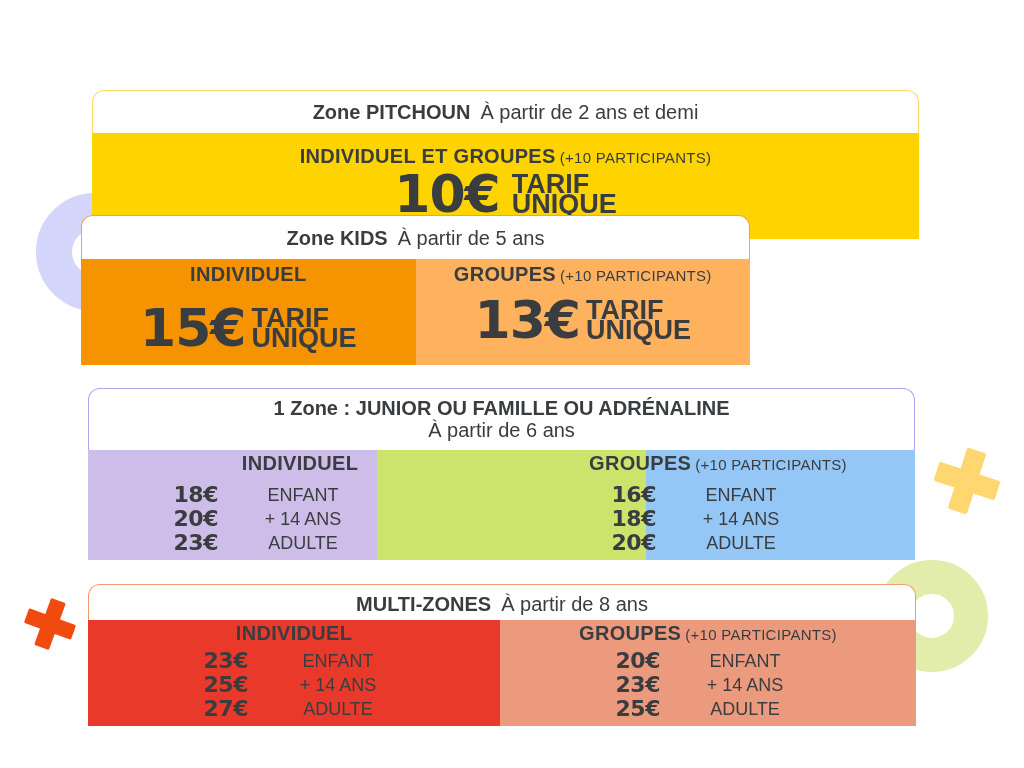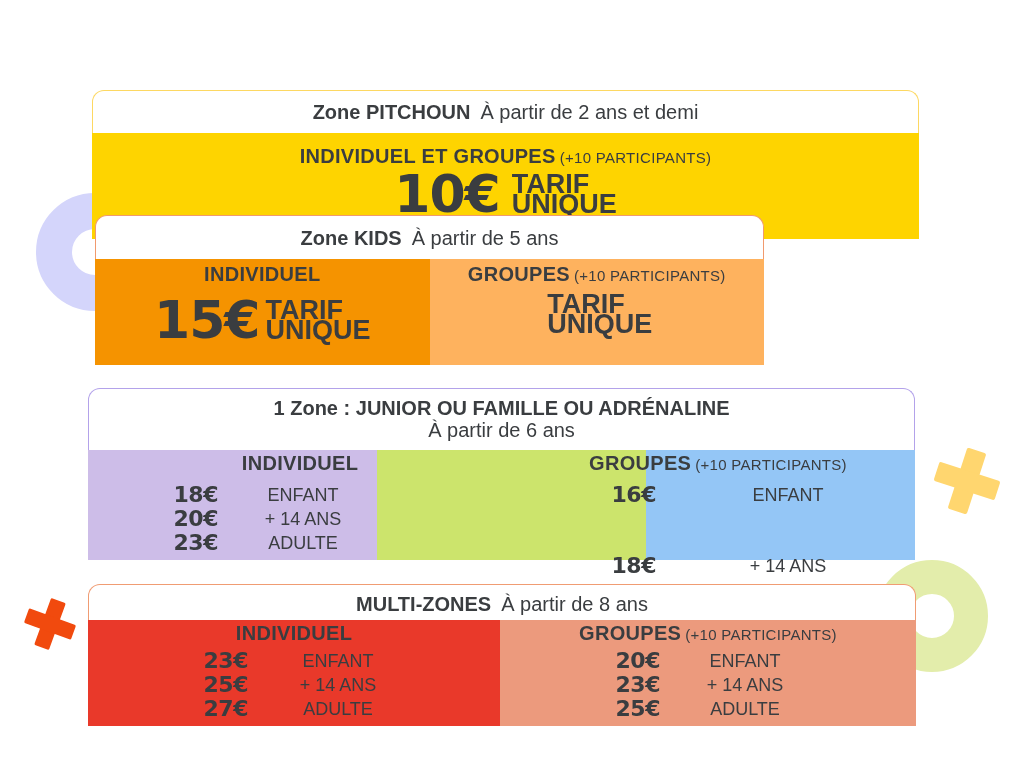--- a/index.html
+++ b/index.html
@@ -64,37 +64,38 @@
     <div class="col-title">
       <span>INDIVIDUEL ET GROUPES</span><span class="note">(+10 PARTICIPANTS)</span>
     </div>
     <div class="price-line" style="">
       <span class="big-price">10€</span>
       <span class="tarif" style="margin-left:12px;"><span>TARIF</span><br><span>UNIQUE</span></span>
     </div>
   </div>
 </div>
 
-<div class="card" style="left:95px; top:215px; width:669px;">
+<div class="card" style="left:81px; top:215px; width:669px;">
   <div class="card-head" style="border-color:#f19a6e; height:44px; line-height:44px;">
     <b>Zone KIDS</b><span class="sub">À partir de 5 ans</span>
   </div>
   <div class="body-row">
     <div class="col" style="background:#f59300; width:413px; height:106px; padding-top:4px;">
       <div class="col-title">INDIVIDUEL</div>
-      <div class="price-line" style="margin-top:8px;">
+      <div class="price-line" style="margin-top:16px;">
         <span class="big-price">15€</span>
         <span class="tarif"><span>TARIF</span><br><span>UNIQUE</span></span>
       </div>
     </div>
     <div class="col" style="background:#feb25e; width:413px; height:106px; padding-top:4px;">
       <div class="col-title">
         <span>GROUPES</span><span class="note">(+10 PARTICIPANTS)</span>
       </div>
       <div class="price-line" style="margin-top:8px;">
+        <span class="big-price">13€</span>
         <span class="tarif"><span>TARIF</span><br><span>UNIQUE</span></span>
       </div>
     </div>
   </div>
 </div>
 
 <div class="card" style="left:88px; top:388px; width:827px;">
   <div class="card-head" style="border-color:#b3a2ea; height:62px; padding-top:8px; line-height:22px;">
     <div><b>1 Zone : JUNIOR OU FAMILLE OU ADRÉNALINE</b></div>
     <div>À partir de 6 ans</div>
@@ -108,21 +109,21 @@
         <span class="p">20€</span>
           <span class="l">+ 14 ANS</span>
         <span class="p">23€</span>
           <span class="l">ADULTE</span>
       </div>
     </div>
     <div class="col" style="position:absolute; left:413px; top:2px; width:414px;">
       <div class="col-title" style="padding-left:20px;">
         <span>GROUPES</span><span class="note">(+10 PARTICIPANTS)</span>
       </div>
-      <div class="ptable" style="margin-top:8px; grid-template-columns:60px 170px; margin-left:95px; justify-content:start;gap:47px;">
+      <div class="ptable" style="margin-top:8px; grid-template-columns:60px 170px; margin-left:95px; justify-content:start;">
         <span class="p">16€</span>
           <span class="l">ENFANT</span>
         <span class="p">18€</span>
           <span class="l">+ 14 ANS</span>
         <span class="p">20€</span>
           <span class="l">ADULTE</span>
       </div>
     </div>
   </div>
 </div>

